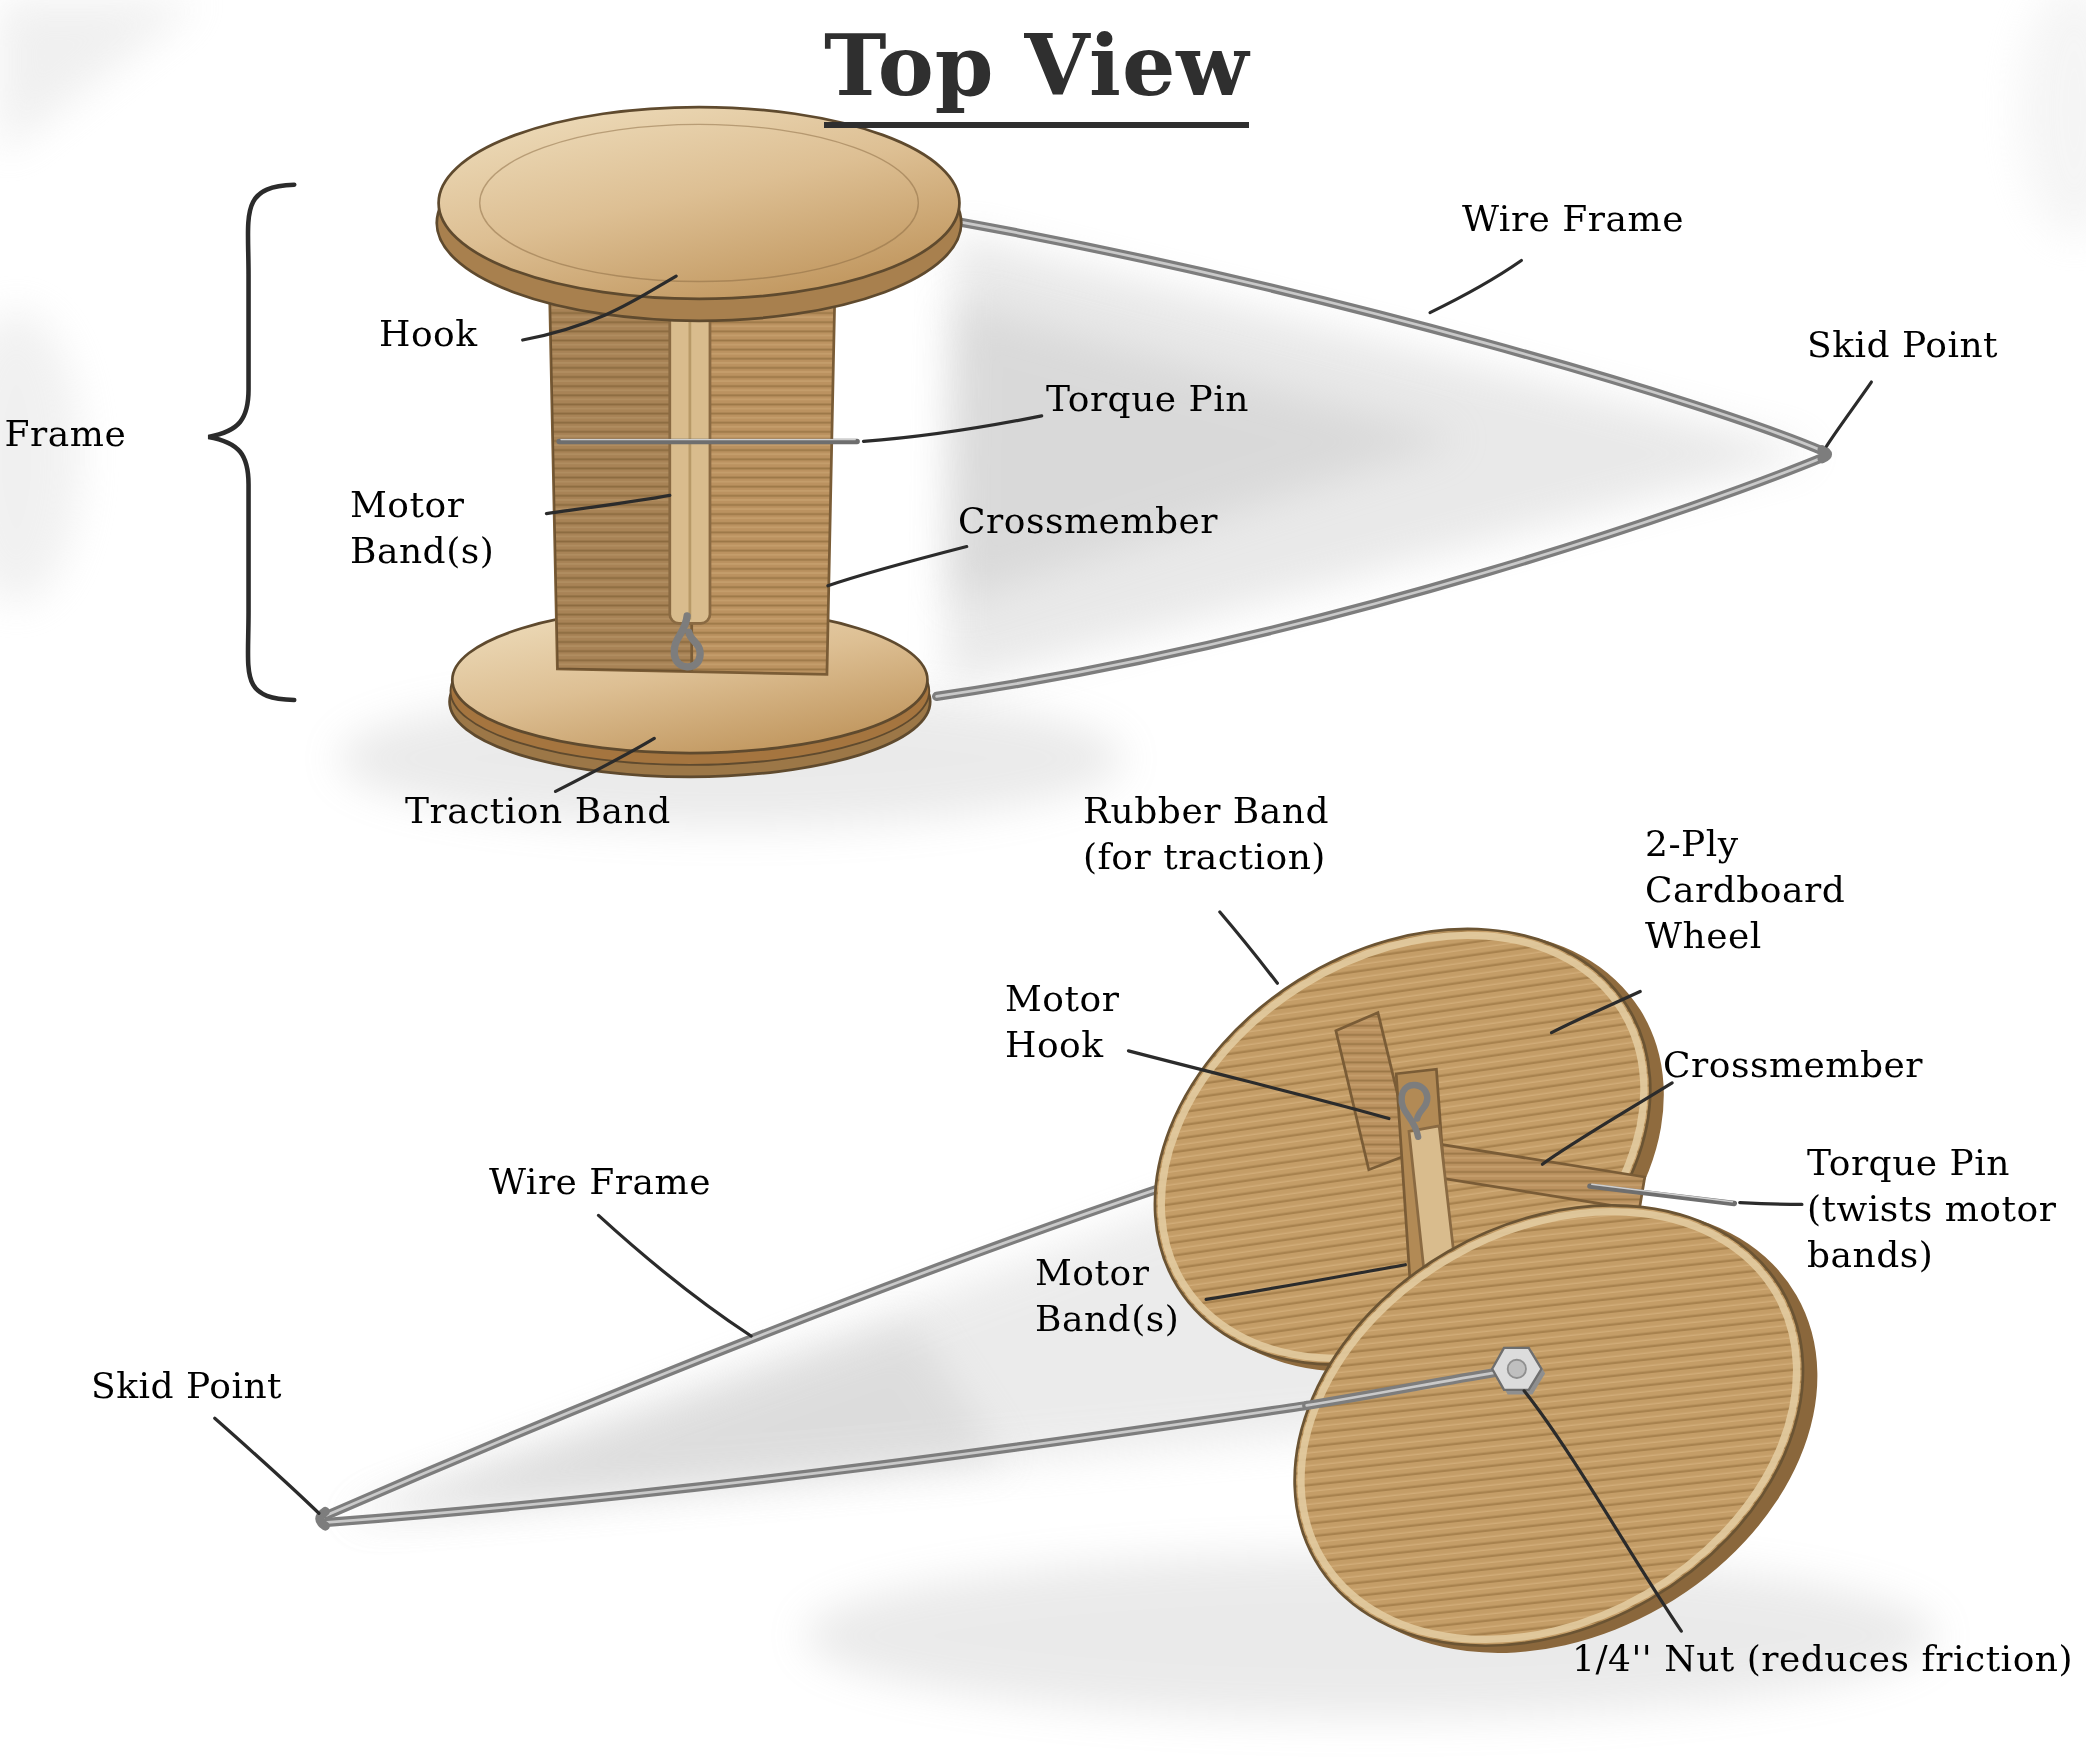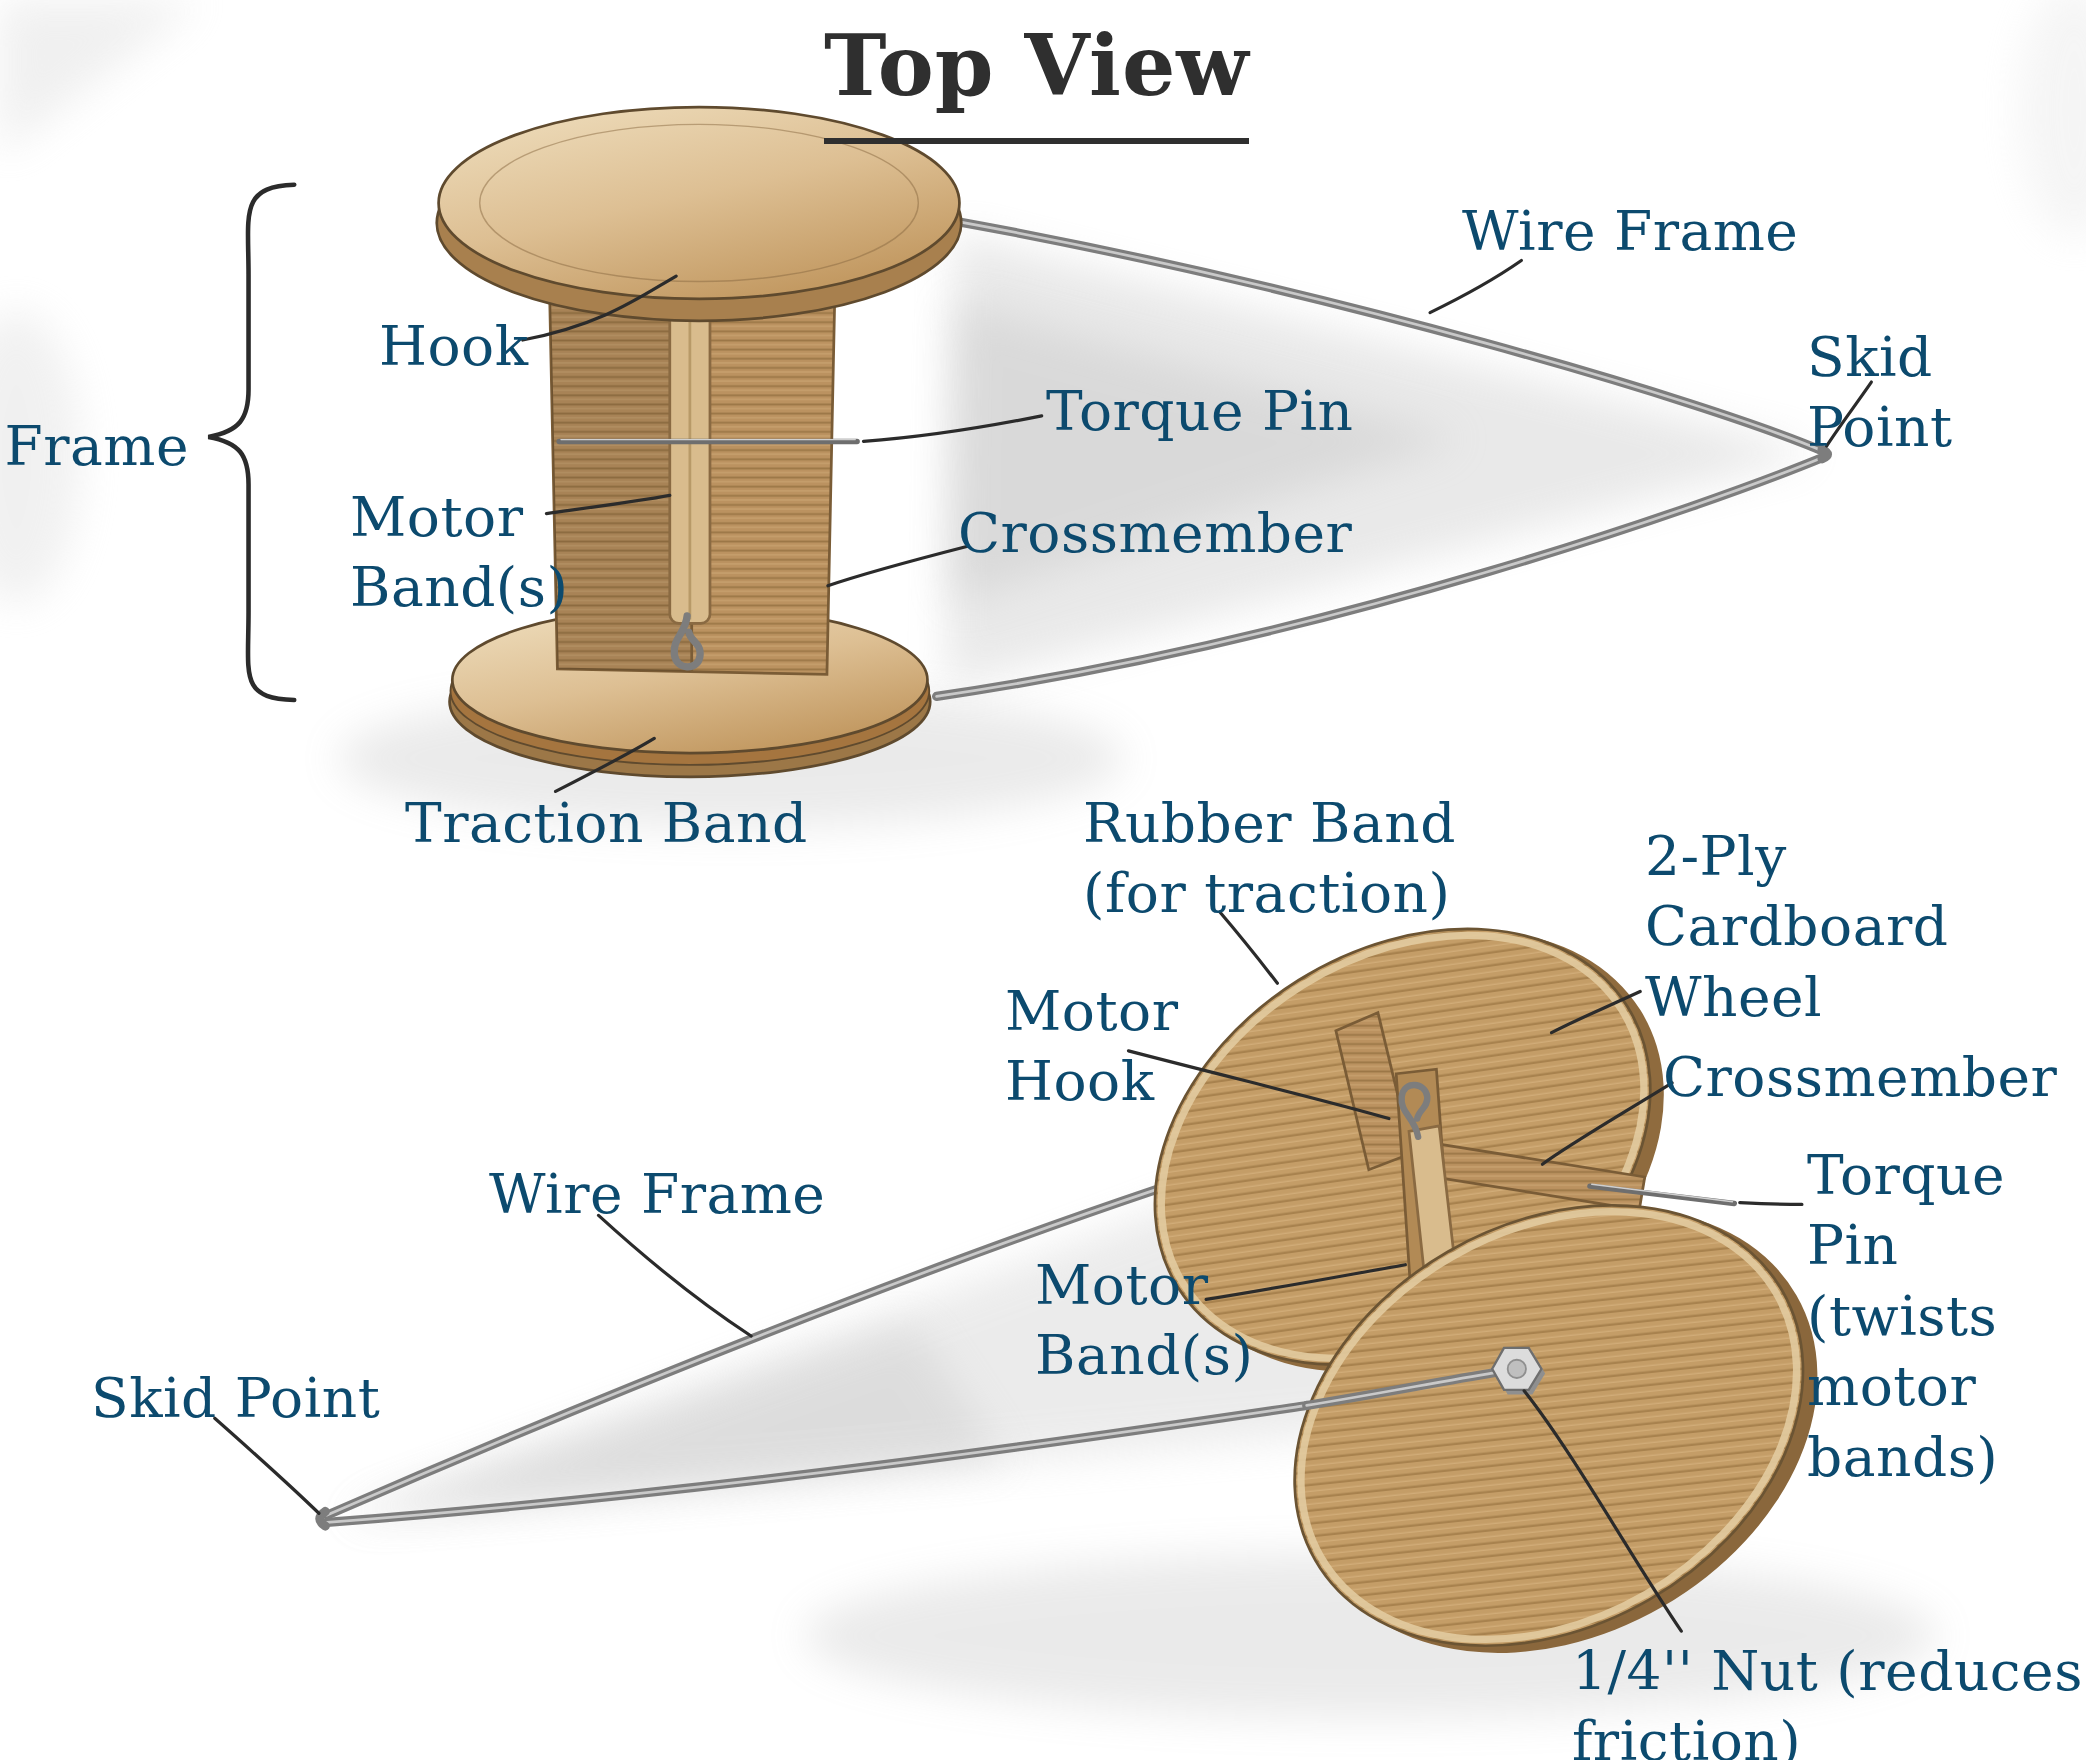--- a/index.html
+++ b/index.html
@@ -7,34 +7,34 @@
     position:relative;
     width:2087px;height:1761px;
     background:#ffffff;
     overflow:hidden;
     font-family:"DejaVu Serif", serif;
     color:#2f2f2f;
   }
   svg.diagram{position:absolute;left:0;top:0;}
   .lbl{
     position:absolute;
-    font-size:55px;
+    font-size:36px;
     line-height:1.28;
     white-space:pre-line;
-    color:#0c4a6e;
+    color:#000000;
     letter-spacing:0.5px;
   }
   .title{
     position:absolute;
     font-size:84px;
     font-weight:700;
     letter-spacing:0.9px;
     color:#2f2f2f;
     border-bottom:6.4px solid #2f2f2f;
-    padding-bottom:23px;
+    padding-bottom:7px;
     display:inline-block;
     white-space:nowrap;
   }
 </style>
 </head>
 <body>
 
 <div class="canvas">
 
   <svg class="diagram" width="2087" height="1761" viewBox="0 0 2284 1927">

